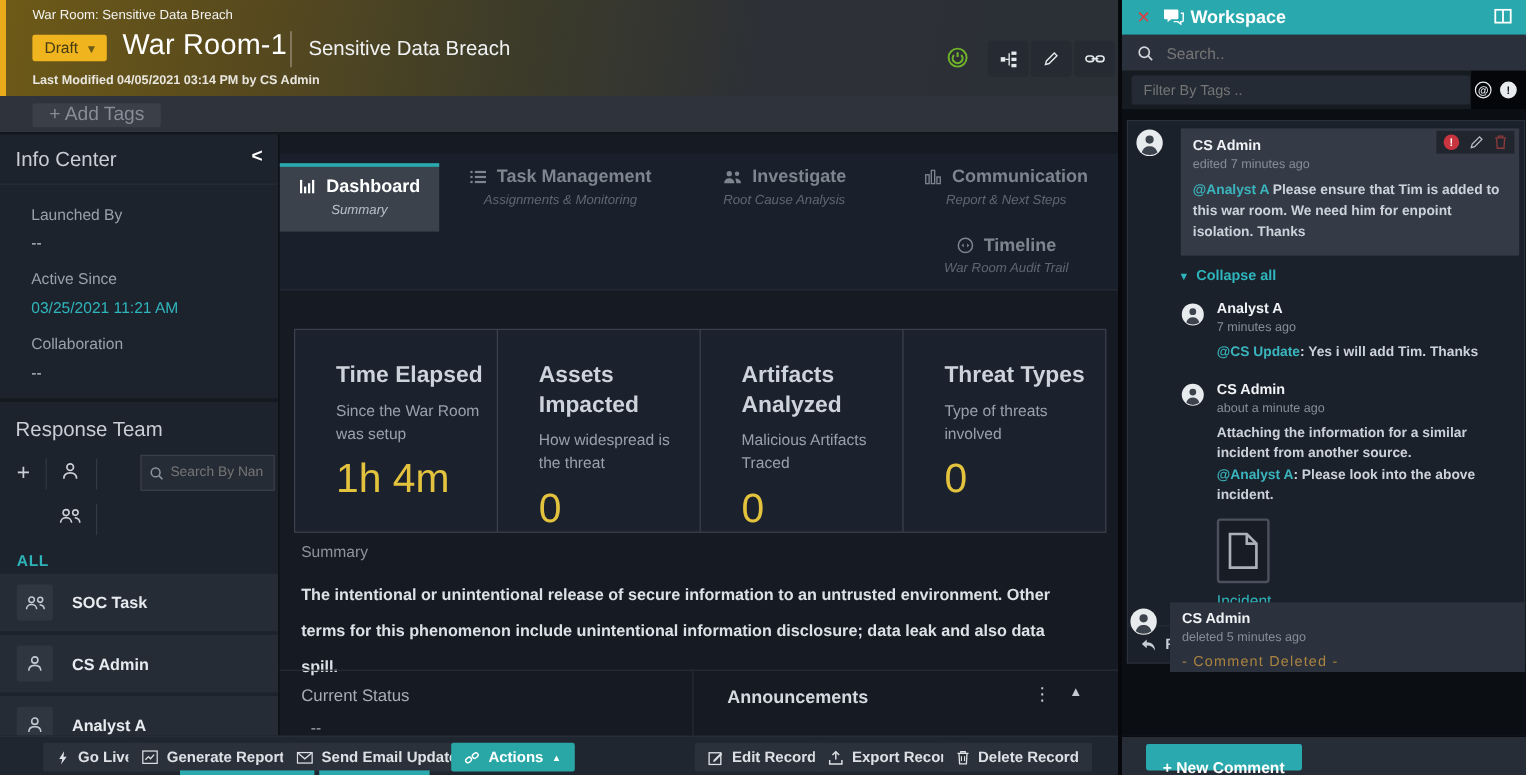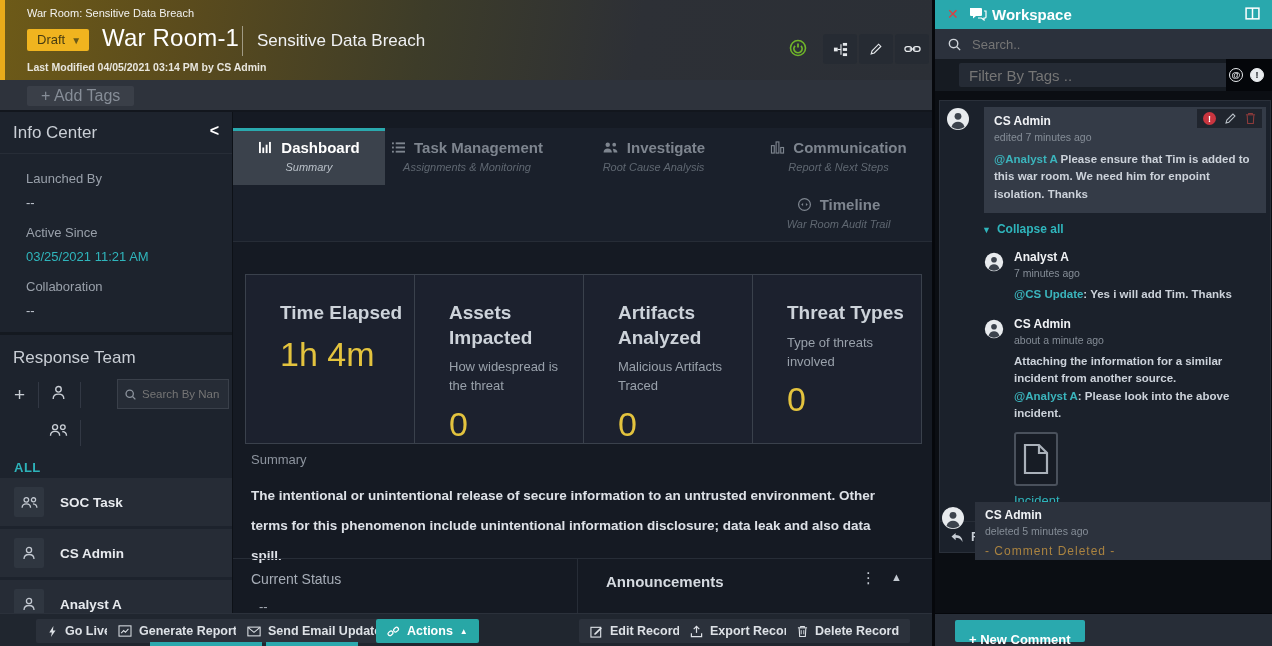--- a/index.html
+++ b/index.html
@@ -64,21 +64,21 @@
     border-left:1px solid #0d1117; overflow:hidden; }
   .tabstrip { position:absolute; left:0; top:16px; width:700px; height:114px; background:#1a202b;
     border-bottom:1px solid #262c36; }
   .tab { position:absolute; height:57px; cursor:pointer; text-align:center; }
   .tab .tab-line1 { margin-top:11px; font-size:15px; font-weight:bold; color:#7e858f;
     display:flex; align-items:center; justify-content:center; gap:8px; }
   .tab .tab-sub { margin-top:5px; font-size:11px; font-style:italic; color:#5f6771; }
   .tab.active { background:#3b424c; border-top:3px solid #2aa9ae; }
   .tab.active .tab-line1 { margin-top:8px; color:#ffffff; }
   .tab.active .tab-sub { color:#b9c0c8; }
-  .tab-dashboard { left:0; top:0; width:152px; }
+  .tab-dashboard { left:0; top:8px; width:133px; }
   .tab-task { left:140px; top:0; width:188px; }
   .tab-investigate { left:328px; top:0; width:185px; }
   .tab-communication { left:513px; top:0; width:185px; }
   .tab-timeline { left:513px; top:57px; width:185px; }
 
   .stats-panel { position:absolute; left:12px; top:162px; width:677px; height:170px; background:#1c212e;
     border:1px solid #3a414c; display:flex; }
   .stat-col { flex:1; position:relative; padding:26px 10px 0 34px; }
   .stat-col + .stat-col { border-left:1px solid #3a414c; }
   .stat-title { font-size:19px; font-weight:600; color:#cdd3da; line-height:1.3; }
@@ -111,22 +111,22 @@
   .ws-header { position:absolute; left:0; top:0; width:337px; height:29px; background:#29a8ad; }
   .ws-close { position:absolute; left:12px; top:6px; font-size:14px; font-weight:bold; color:#e03e3e; cursor:pointer; }
   .ws-chat { position:absolute; left:34px; top:7px; color:#ffffff; }
   .ws-title { position:absolute; left:57px; top:6px; font-size:15px; font-weight:bold; color:#ffffff; }
   .ws-cols { position:absolute; right:12px; top:7px; color:#ffffff; cursor:pointer; }
   .ws-search { position:absolute; left:0; top:29px; width:337px; height:30px; background:#2b313c;
     display:flex; align-items:center; padding-left:12px; }
   .ws-search input { background:transparent; border:none; outline:none; color:#98a0aa; font-size:13px;
     margin-left:10px; width:240px; font-family:inherit; }
   .ws-filter { position:absolute; left:0; top:59px; width:337px; height:32px; background:#161b22; }
-  .ws-filter input { position:absolute; left:24px; top:4px; width:282px; height:24px; background:#252b35;
-    border:none; outline:none; border-radius:2px; color:#6e757f; font-size:15px; padding-left:10px; font-family:inherit; }
+  .ws-filter input { position:absolute; left:8px; top:4px; width:282px; height:24px; background:#252b35;
+    border:none; outline:none; border-radius:2px; color:#6e757f; font-size:12px; padding-left:10px; font-family:inherit; }
   .ws-filter-icons { position:absolute; right:0; top:0; width:46px; height:32px; background:#04060a;
     display:flex; align-items:center; justify-content:flex-end; gap:7px; padding-right:8px; }
   .circ-icon { width:14px; height:14px; border:1px solid #e9ecef; border-radius:50%; color:#e9ecef;
     font-size:9px; font-weight:bold; display:flex; align-items:center; justify-content:center; cursor:pointer; }
   .circ-icon.filled { background:#e9ecef; color:#10141a; border-color:#e9ecef; }
 
   .thread { position:absolute; left:4px; top:100px; width:332px; background:#1b212b; border:1px solid #2a303a; }
   .avatar { border-radius:50%; flex:none; }
   .c1 { position:relative; padding:6px 4px 0 6px; }
   .c1-avatar { position:absolute; left:6px; top:6px; }
@@ -366,20 +366,21 @@
             </span>
             <span>Timeline</span>
           </div>
         <div class="tab-sub">War Room Audit Trail</div>
       </div>
     </div>
 
     <div class="stats-panel">
       <div class="stat-col">
         <div class="stat-title">Time Elapsed</div>
+        <div class="stat-desc">Since the War Room was setup</div>
         <div class="stat-value">1h 4m</div>
       </div>
       <div class="stat-col">
         <div class="stat-title">Assets Impacted</div>
         <div class="stat-desc">How widespread is the threat</div>
         <div class="stat-value">0</div>
       </div>
       <div class="stat-col">
         <div class="stat-title">Artifacts Analyzed</div>
         <div class="stat-desc">Malicious Artifacts Traced</div>

